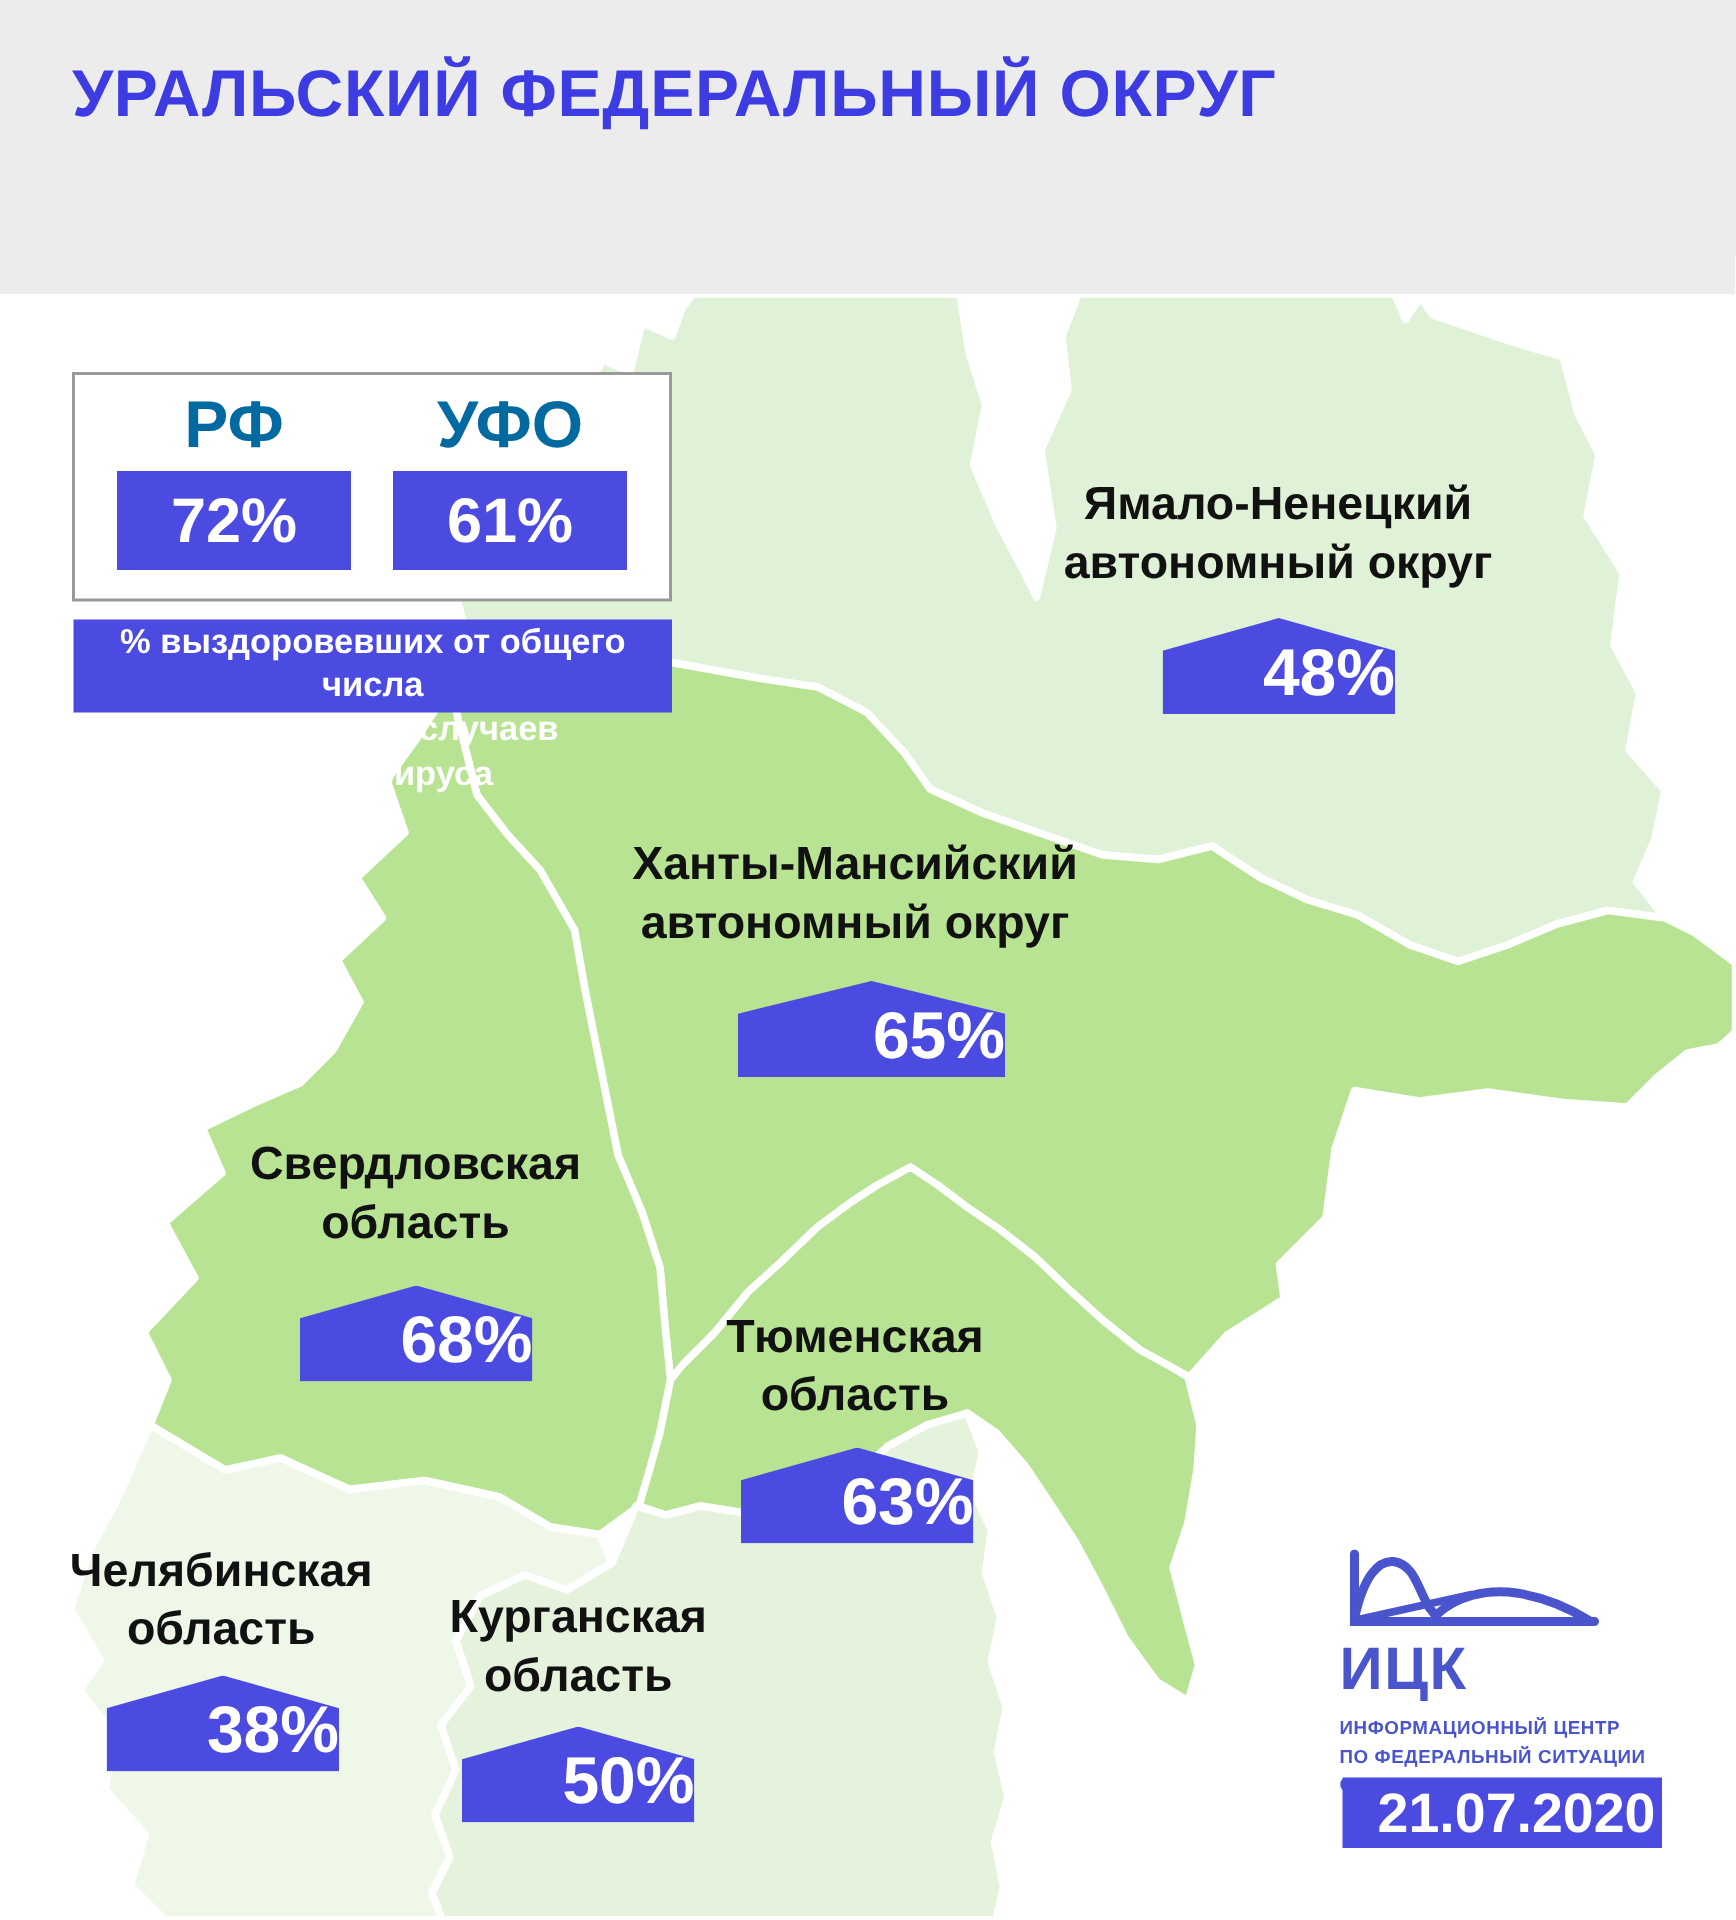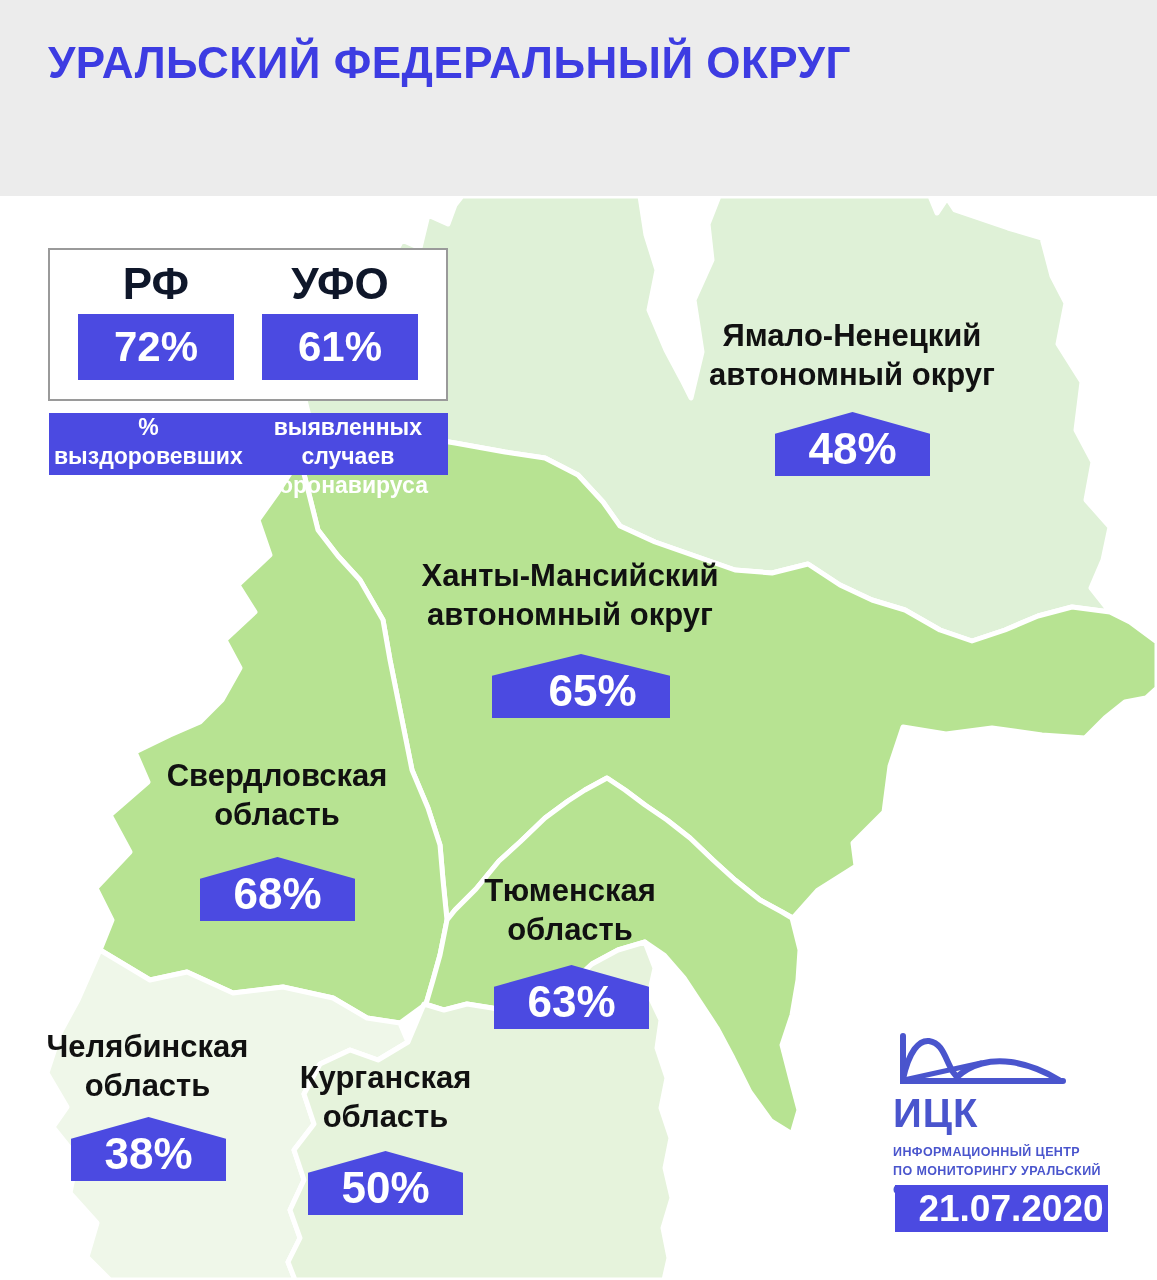--- a/index.html
+++ b/index.html
@@ -21,33 +21,33 @@
   .header{position:absolute;left:0;top:0;width:1157px;height:196px;background:var(--header_bg);z-index:3;}
   .title{position:absolute;left:48px;top:38px;font-size:44px;font-weight:bold;letter-spacing:0.5px;
          color:var(--title_blue);white-space:nowrap;}
   .subtitle{position:absolute;left:48px;top:108px;font-size:44px;font-weight:bold;letter-spacing:0.5px;
          color:#0b0b0b;white-space:nowrap;}
 
   .legend{position:absolute;left:48px;top:248px;width:400px;height:153px;background:#ffffff;
           border:2px solid var(--border_gray);box-sizing:border-box;z-index:3;
           display:flex;justify-content:space-evenly;align-items:flex-start;padding-top:10px;}
   .legend-col{display:flex;flex-direction:column;align-items:center;}
-  .legend-label{font-size:44px;font-weight:bold;color:#0f172a;line-height:1.1;}
+  .legend-label{font-size:44px;font-weight:bold;color:#0369a1;line-height:1.1;}
   .legend-value{margin-top:6px;width:156px;height:66px;background:var(--accent);color:#fff;
           font-size:42px;font-weight:bold;display:flex;align-items:center;justify-content:center;}
 
   .note{position:absolute;left:49px;top:413px;width:399px;height:62px;background:var(--accent);
         color:#fff;font-size:23px;font-weight:bold;text-align:center;line-height:1.27;
-        display:flex;flex-direction:row;justify-content:flex-end;z-index:3;}
+        display:flex;flex-direction:column;justify-content:flex-start;z-index:3;}
 
   .region-label{position:absolute;text-align:center;font-size:31px;font-weight:bold;
         color:var(--text_dark);line-height:1.26;z-index:2;}
   .badge{position:absolute;width:155px;height:64px;background:var(--accent);z-index:2;
         clip-path:polygon(0 100%,0 34%,50% 0,100% 34%,100% 100%);
-        display:flex;align-items:flex-end;justify-content:center;}
+        display:flex;align-items:flex-end;justify-content:flex-end;}
   .badge span{color:#ffffff;font-size:44px;font-weight:bold;line-height:1;padding-bottom:5px;}
 
   .logo{position:absolute;left:893px;top:1033px;width:230px;z-index:3;color:var(--logo_blue);}
   .logo-curves{display:block;width:180px;height:56px;}
   .logo-curves path{stroke:var(--logo_blue);fill:none;stroke-linecap:round;}
   .logo-acronym{margin-top:4px;font-size:40px;font-weight:bold;letter-spacing:1px;line-height:1;}
   .logo-desc{margin-top:10px;font-size:12.5px;font-weight:bold;letter-spacing:0.4px;line-height:1.5;}
   .date-box{position:absolute;left:895px;top:1185px;width:213px;height:47px;background:var(--accent);
         display:flex;align-items:center;justify-content:center;z-index:3;}
   .date-box span{color:#fff;font-size:37px;font-weight:bold;margin-left:19px;}
@@ -157,21 +157,21 @@
 
   <div class="logo">
     <svg class="logo-curves" viewBox="0 0 180 56" aria-hidden="true">
       <path d="M10,3 L10,48 L170,48" stroke-width="6"></path>
       <path d="M10,46 C16,18 26,7 36,8 C50,10 52,26 60,39 L64,44 C78,31 98,26 118,29 C138,32 153,39 166,47" stroke-width="6"></path>
       <path d="M11,47 L88,30" stroke-width="5"></path>
     </svg>
     <div class="logo-acronym">ИЦК</div>
     <div class="logo-desc">
       <div>ИНФОРМАЦИОННЫЙ ЦЕНТР</div>
-      <div>ПО МОНИТОРИНГУ УРАЛЬСКИЙ</div>
+      <div>ПО ФЕДЕРАЛЬНЫЙ СИТУАЦИИ</div>
       <div>С КОРОНАВИРУСОМ</div>
     </div>
   </div>
 
   <div class="date-box">
     <span>21.07.2020</span>
   </div>
 
 </div>
 

